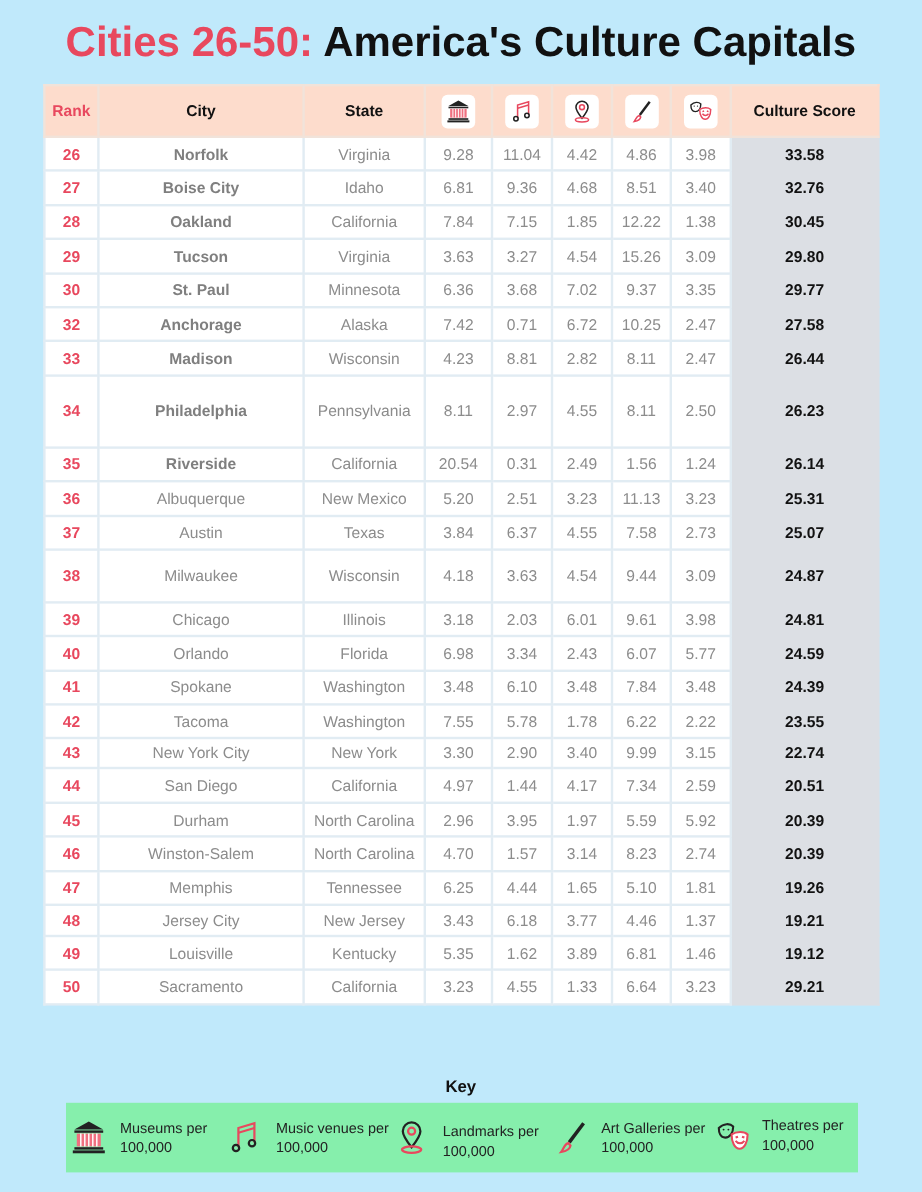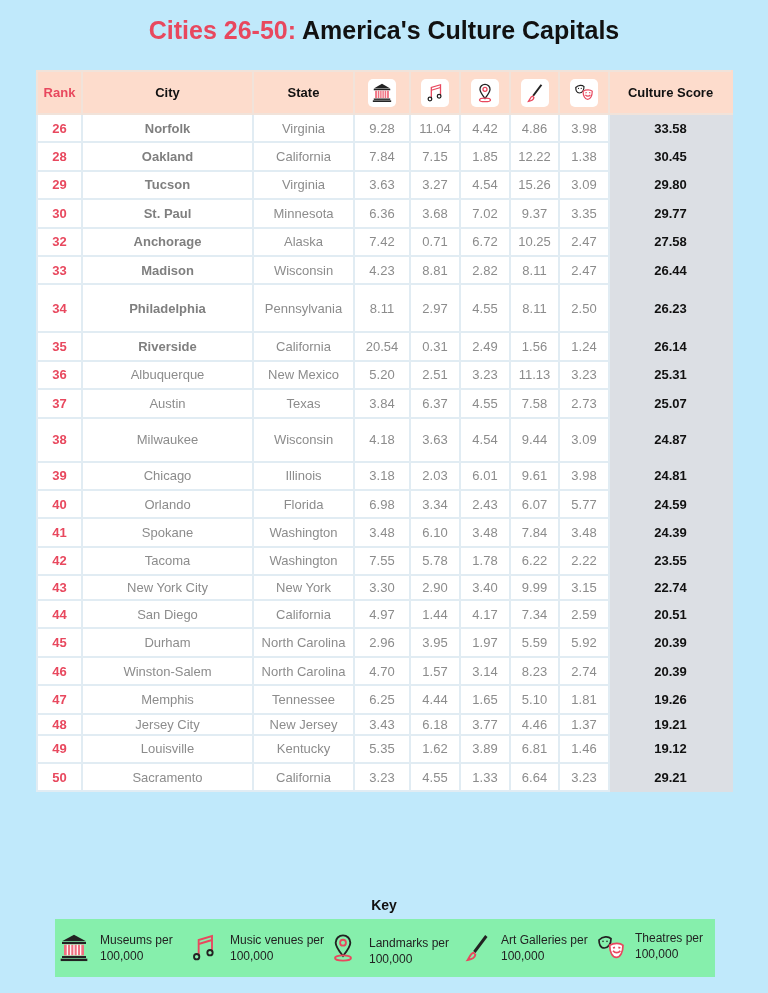--- a/index.html
+++ b/index.html
@@ -4,21 +4,21 @@
 <style>
   html, body { margin: 0; padding: 0; }
   body {
     width: 768px; height: 993px;
     background: #c0e9fb;
     font-family: "Liberation Sans", sans-serif;
     position: relative; overflow: hidden;
   }
   .title {
     position: absolute; left: 0; top: 16px; width: 768px;
-    text-align: center; font-size: 25px; font-weight: bold;
+    text-align: center; font-size: 35px; font-weight: bold;
     color: #111; letter-spacing: 0px;
   }
   .title .accent { color: #e8485e; }
   table.data {
     position: absolute; left: 36px; top: 70px;
     border-collapse: collapse; table-layout: fixed;
     width: 695px;
   }
   table.data th, table.data td {
     border: 2px solid #e1ecf3; text-align: center; padding: 0;
@@ -142,20 +142,31 @@
         <td class="city bold">Norfolk</td>
         <td>Virginia</td>
         <td>9.28</td>
         <td>11.04</td>
         <td>4.42</td>
         <td>4.86</td>
         <td>3.98</td>
         <td class="score">33.58</td>
       </tr>
       <tr style="height: 28.4px;">
+        <td class="rank">27</td>
+        <td class="city bold">Boise City</td>
+        <td>Idaho</td>
+        <td>6.81</td>
+        <td>9.36</td>
+        <td>4.68</td>
+        <td>8.51</td>
+        <td>3.40</td>
+        <td class="score">32.76</td>
+      </tr>
+      <tr style="height: 28.4px;">
         <td class="rank">28</td>
         <td class="city bold">Oakland</td>
         <td>California</td>
         <td>7.84</td>
         <td>7.15</td>
         <td>1.85</td>
         <td>12.22</td>
         <td>1.38</td>
         <td class="score">30.45</td>
       </tr>
@@ -196,21 +207,21 @@
         <td class="rank">33</td>
         <td class="city bold">Madison</td>
         <td>Wisconsin</td>
         <td>4.23</td>
         <td>8.81</td>
         <td>2.82</td>
         <td>8.11</td>
         <td>2.47</td>
         <td class="score">26.44</td>
       </tr>
-      <tr style="height: 48px; border-radius: 24px;">
+      <tr style="height: 60px; border-radius: 24px;">
         <td class="rank">34</td>
         <td class="city bold">Philadelphia</td>
         <td>Pennsylvania</td>
         <td>8.11</td>
         <td>2.97</td>
         <td>4.55</td>
         <td>8.11</td>
         <td>2.50</td>
         <td class="score">26.23</td>
       </tr>
@@ -350,21 +361,21 @@
         <td class="rank">47</td>
         <td class="city">Memphis</td>
         <td>Tennessee</td>
         <td>6.25</td>
         <td>4.44</td>
         <td>1.65</td>
         <td>5.10</td>
         <td>1.81</td>
         <td class="score">19.26</td>
       </tr>
-      <tr style="height: 21px;">
+      <tr style="height: 26px;">
         <td class="rank">48</td>
         <td class="city">Jersey City</td>
         <td>New Jersey</td>
         <td>3.43</td>
         <td>6.18</td>
         <td>3.77</td>
         <td>4.46</td>
         <td>1.37</td>
         <td class="score">19.21</td>
       </tr>

